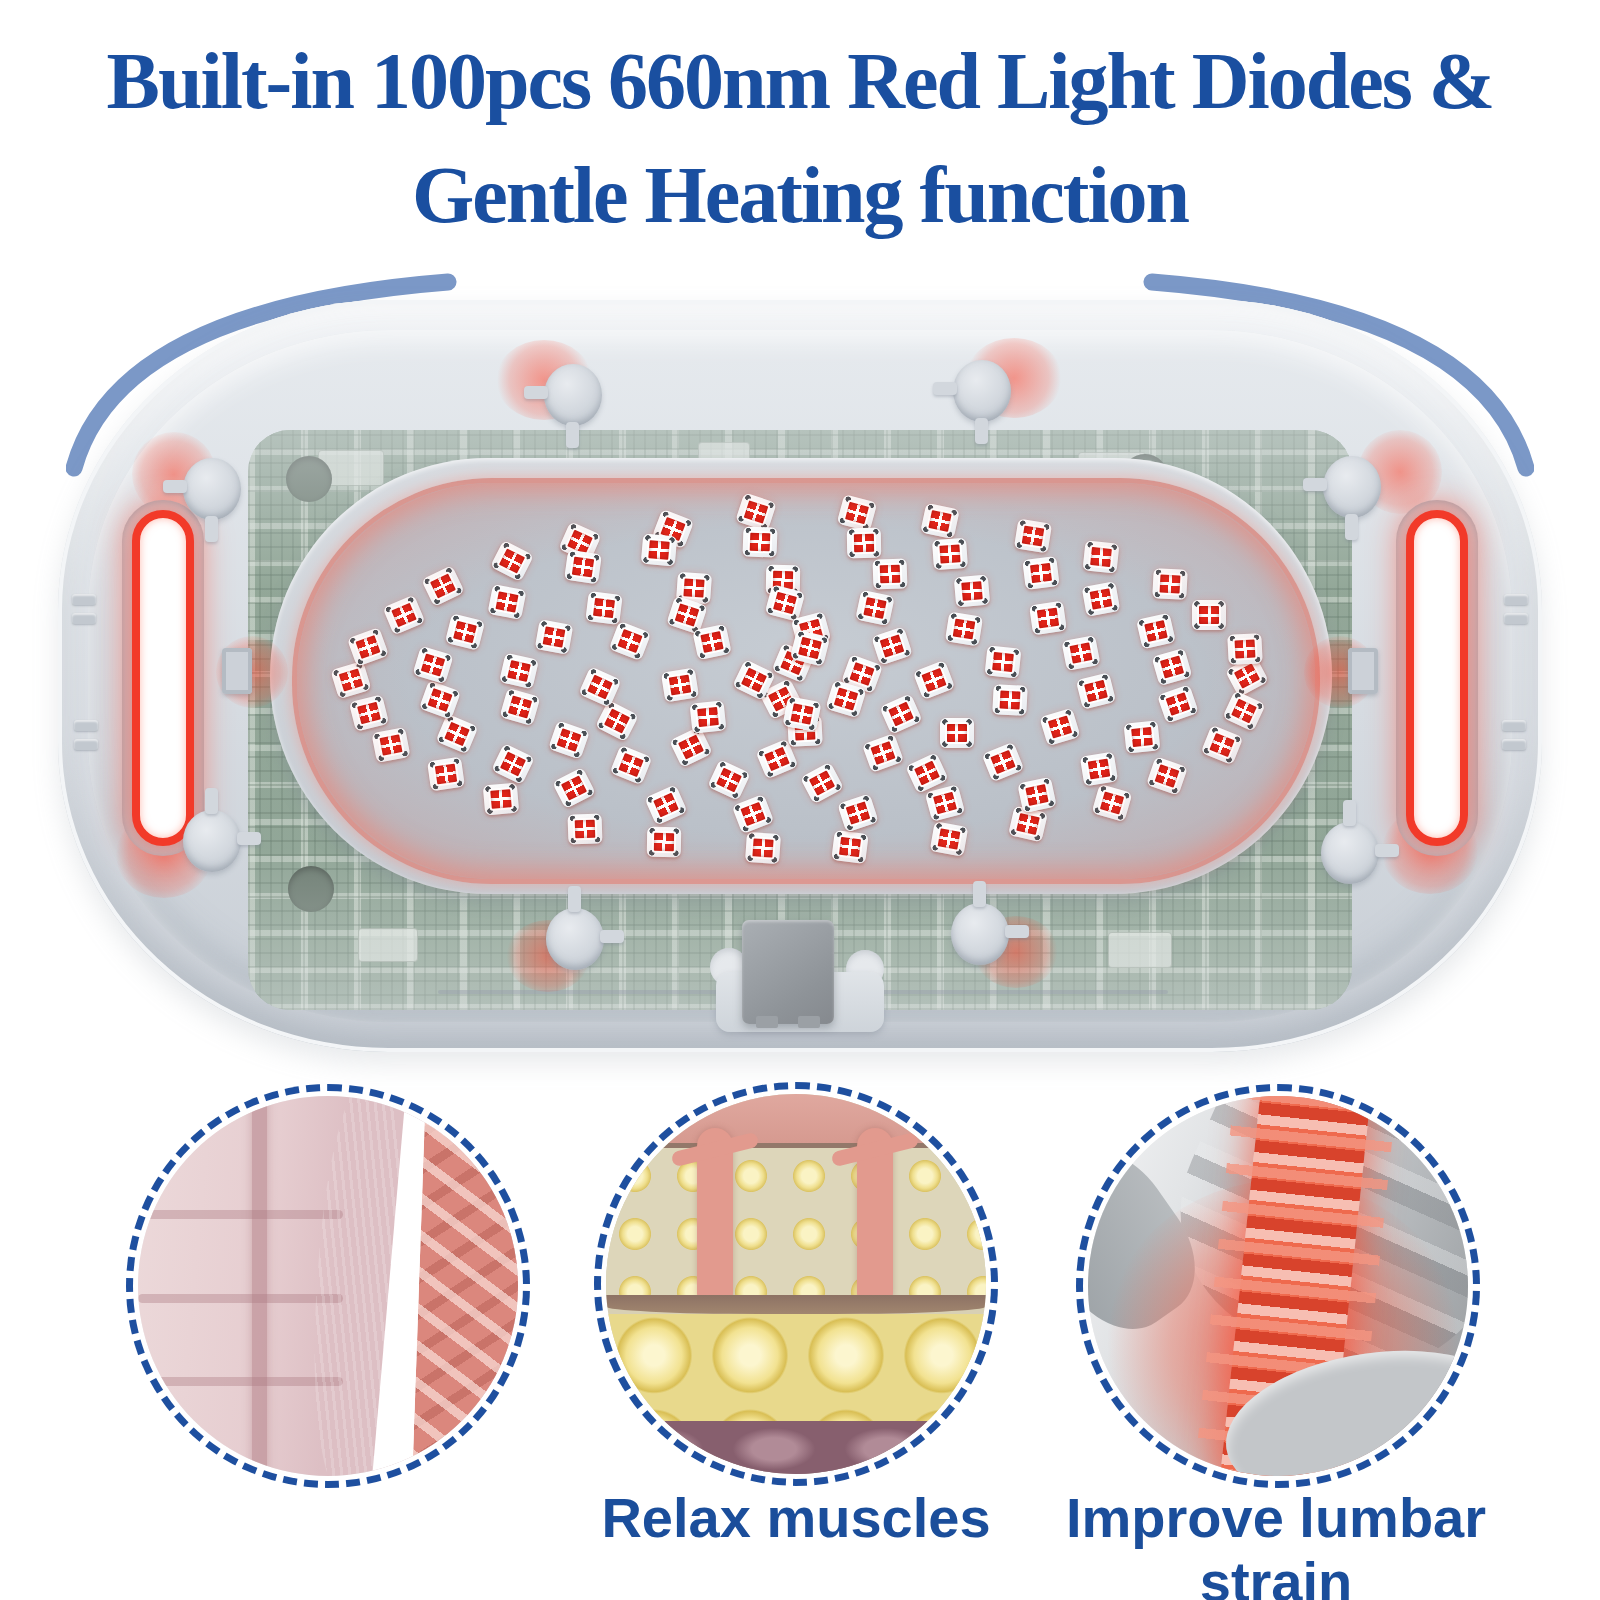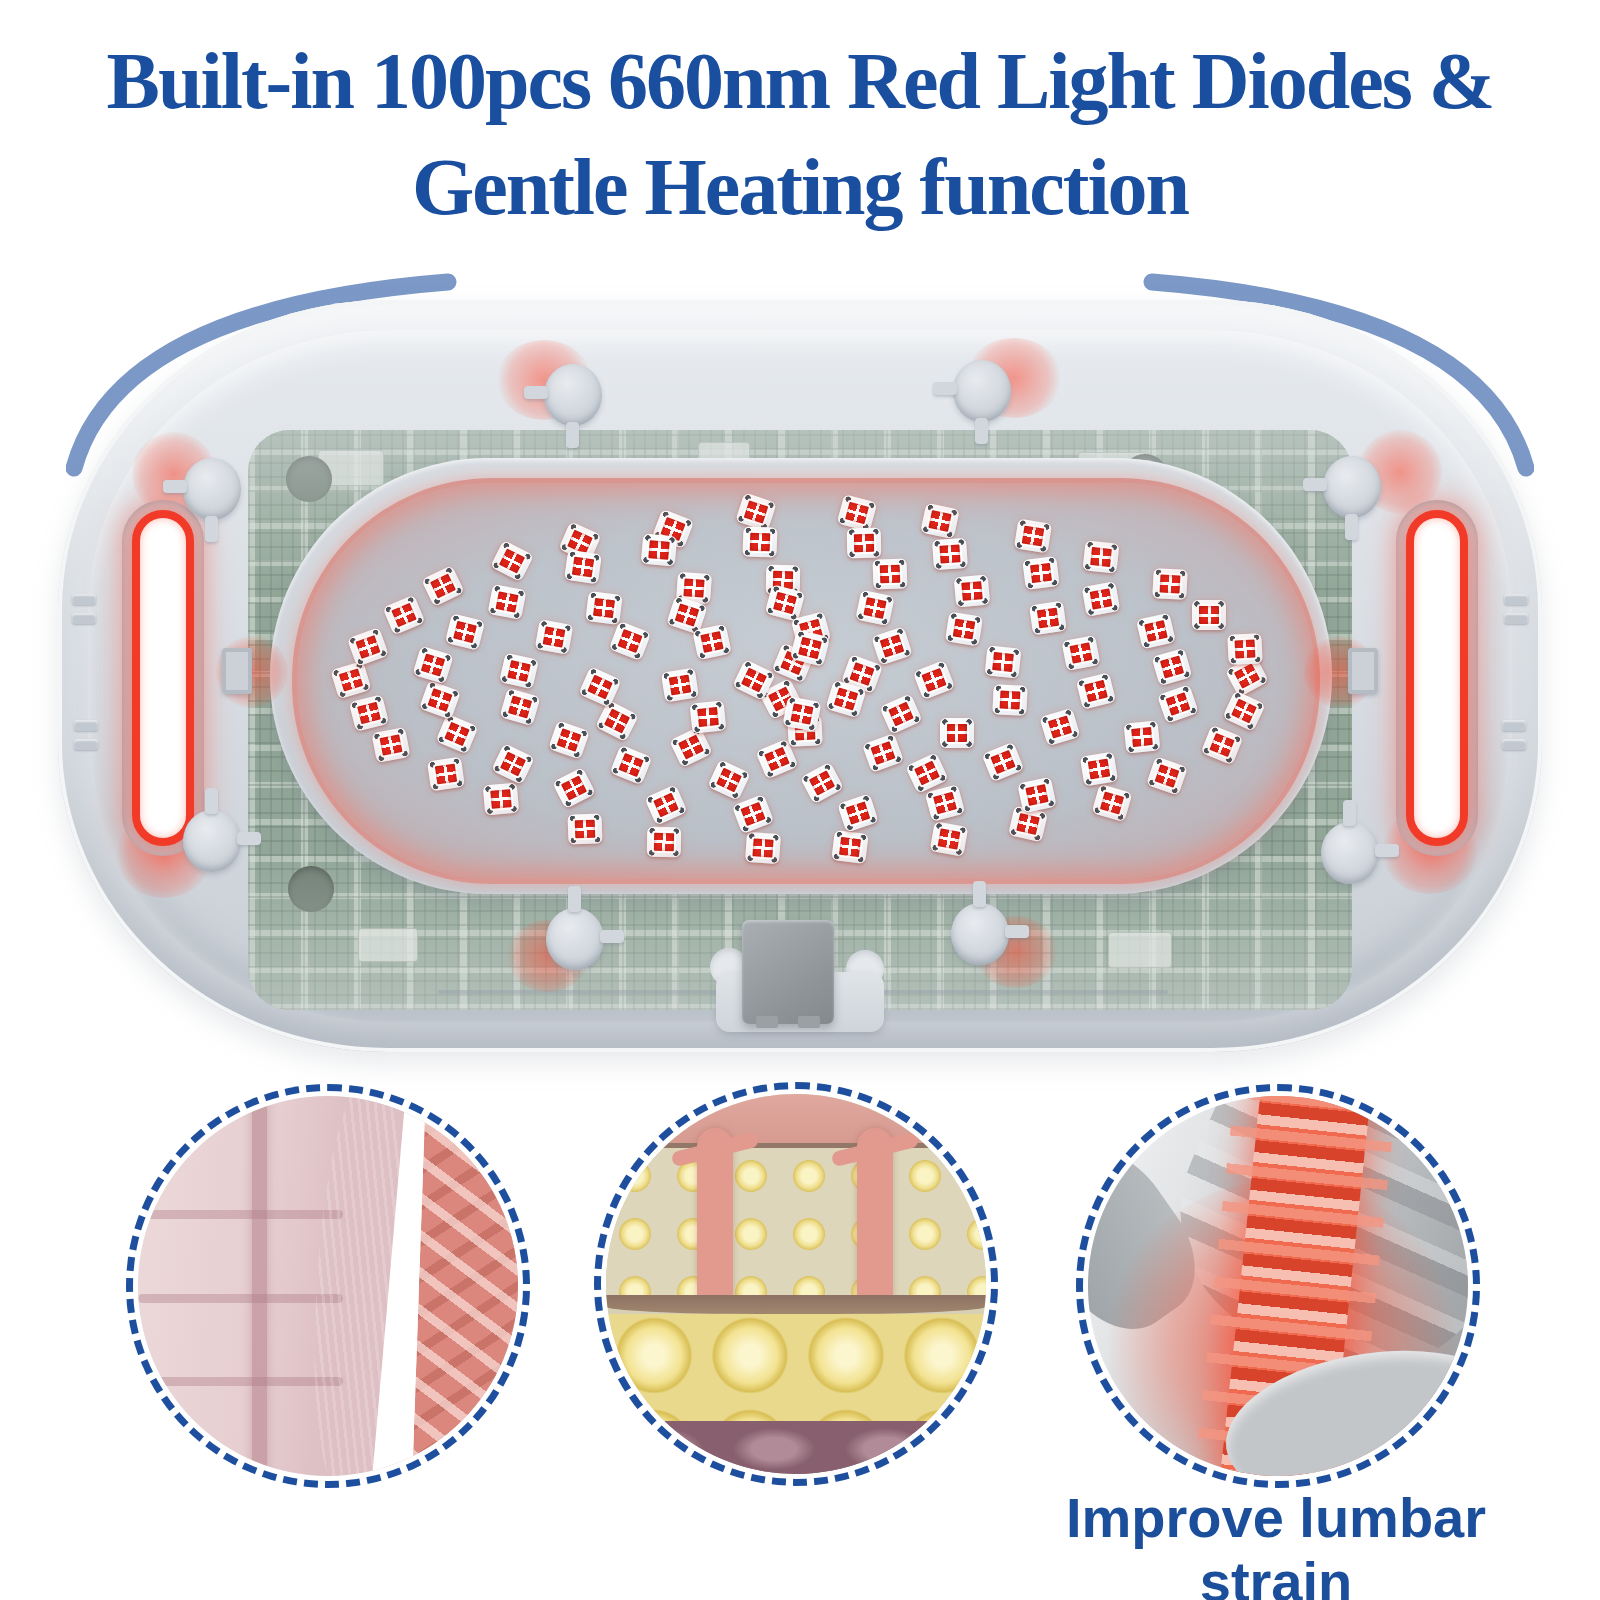--- a/index.html
+++ b/index.html
@@ -3,21 +3,21 @@
 <meta charset="utf-8">
 <style>
   html,body{margin:0;padding:0;background:#ffffff;}
   #canvas{position:relative;width:1600px;height:1600px;background:#ffffff;overflow:hidden;
           font-family:"Liberation Sans",sans-serif;}
   
   .title{position:absolute;left:0;width:1600px;text-align:center;
          font-family:"Liberation Serif",serif;font-weight:bold;color:#1a4fa0;
          font-size:80px;letter-spacing:-2px;white-space:nowrap;}
   .title.l1{top:36px;}
-  .title.l2{top:142px;}
+  .title.l2{top:150px;}
   
   .device{position:absolute;left:58px;top:300px;width:1484px;height:752px;}
   .shell{position:absolute;inset:0;border-radius:330px/310px;
          background:linear-gradient(180deg,#f0f2f5 0%,#e3e7eb 28%,#d8dce2 65%,#cbd0d7 100%);
          box-shadow:inset 0 0 0 4px #f3f5f7, inset 0 -16px 34px rgba(140,150,162,.45),
                     inset 0 14px 24px rgba(255,255,255,.9), 0 12px 26px rgba(150,158,170,.22);}
   .face{position:absolute;inset:30px;border-radius:302px/282px;
         background:linear-gradient(180deg,#e6eaee 0%,#d6dbe1 55%,#c9cfd6 100%);
         box-shadow:inset 0 10px 26px rgba(255,255,255,.8), inset 0 -18px 32px rgba(135,145,158,.35);}
   .pcb{position:absolute;left:190px;top:130px;width:1104px;height:580px;border-radius:42px;
@@ -553,14 +553,15 @@
     <div class="feature-inner">
       <div class="c3-base"></div>
       <div class="c3-ribs"></div>
       <div class="c3-arm"></div>
       <div class="c3-glow"></div>
       <div class="c3-spine"></div>
       <div class="c3-pelvis"></div>
     </div>
   </div>
 
+  <div class="flabel" style="left:580px;top:1486px;width:432px;">Relax muscles</div>
   <div class="flabel" style="left:992px;top:1486px;width:568px;">Improve lumbar strain</div>
 </div>
 
 </body></html>

